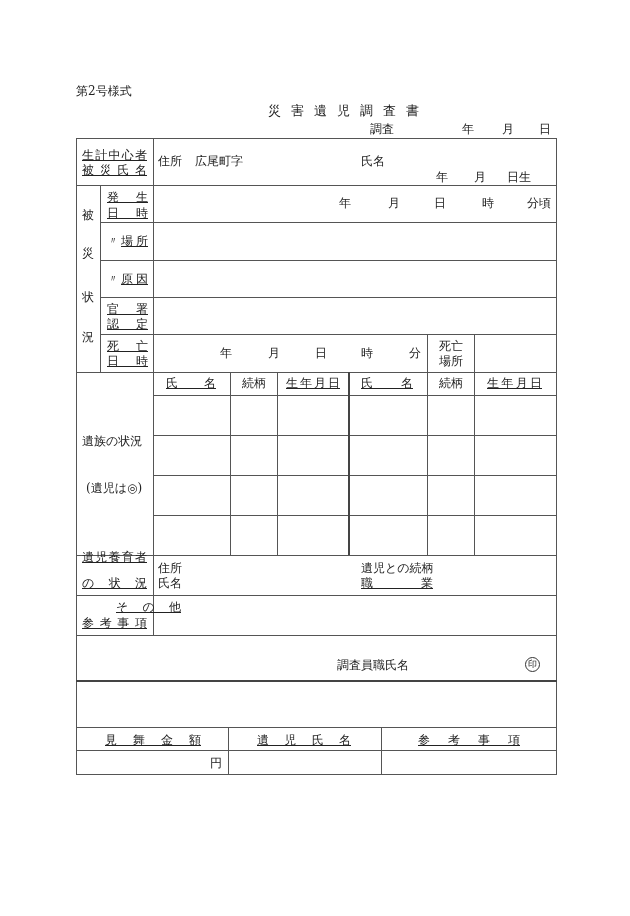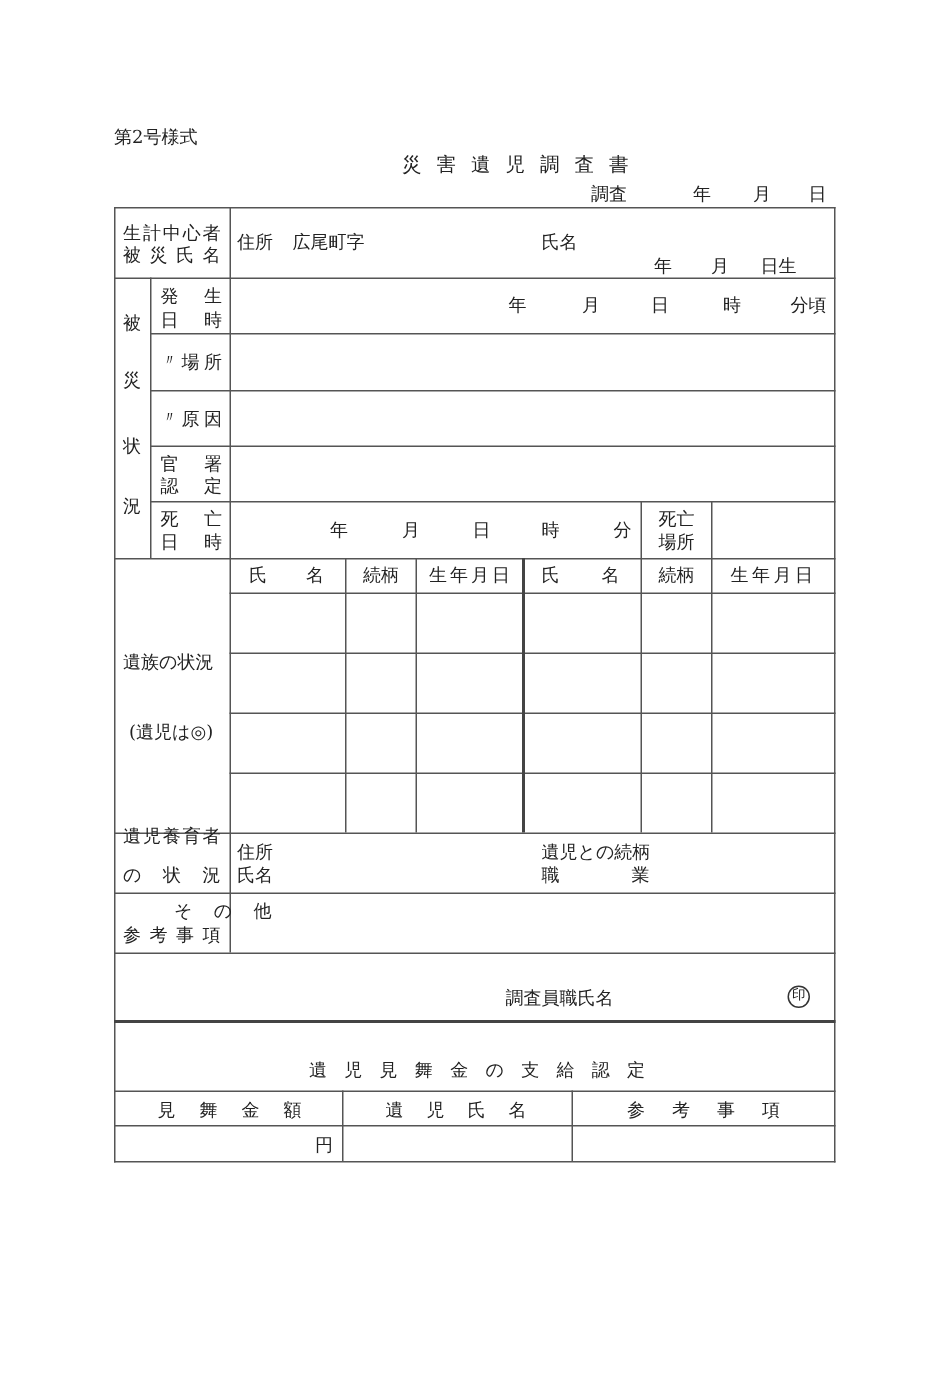--- a/index.html
+++ b/index.html
@@ -4,33 +4,33 @@
 <style>
   html, body { margin: 0; padding: 0; background: #ffffff; }
   body { width: 630px; height: 916px; position: relative; overflow: hidden;
          font-family: "DejaVu Serif", "Liberation Serif", serif; color: #222; font-size: 12px; }
   .page { position: absolute; left: 0; top: 0; width: 520px; height: 916px; background: #fff; }
   .h { position: absolute; height: 1px; background: #555; }
   .v { position: absolute; width: 1px; background: #555; }
   .thick-h { height: 2px; background: #444; }
   .thick-v { width: 2px; background: #444; }
   .t { position: absolute; line-height: 14px; white-space: nowrap; }
-  .j { position: absolute; line-height: 14px; white-space: nowrap; text-align: justify; text-align-last: justify; }
+  .j { position: absolute; line-height: 14px; white-space: nowrap; text-align: justify; text-align-last: justify; text-decoration: underline; }
   .title { font-size: 13px; letter-spacing: 10px; }
   .seal { position: absolute; width: 13px; height: 13px; border: 1px solid #333; border-radius: 50%;
           font-size: 9px; line-height: 13px; text-align: center; }
 </style>
 </head>
 <body>
 
 <div class="page">
 
   <span class="t" style="left:76px; top:84px;">第2号様式</span>
   <span class="t title" style="left:256px; top:104px;margin-left:12px;">災害遺児調査書</span>
-  <span class="t" style="left:394px; top:122px;">調査</span>
+  <span class="t" style="left:370px; top:122px;">調査</span>
   <span class="t" style="left:462px; top:122px;">年</span>
   <span class="t" style="left:502px; top:122px;">月</span>
   <span class="t" style="left:539px; top:122px;">日</span>
 
   <div class="v" style="left:76px; top:138px; height:637px;"></div>
   <div class="v" style="left:556px; top:138px; height:637px;"></div>
 
   <div class="h" style="left:76px; top:138px; width:481px;"></div>
   <div class="h" style="left:76px; top:185px; width:481px;"></div>
   <div class="h" style="left:76px; top:372px; width:481px;"></div>
@@ -151,21 +151,20 @@
   <span class="t" style="left:361px; top:561px;">遺児との続柄</span>
   <span class="j" style="left:361px; top:576px; width:72px;">職業</span>
 
   <span class="j" style="left:82px; top:600px; width:65px;margin-left:34px;">その他</span>
   <span class="j" style="left:82px; top:616px; width:65px;">参考事項</span>
   <div style="position:absolute; left:154px; top:596px; width:402px; height:39px;"></div>
 
   <span class="t" style="left:337px; top:658px;">調査員職氏名</span>
   <span class="seal" style="left:525px; top:657px;">印</span>
 
-  <span class="j" style="left:206px; top:706px; width:224px;">遺児見舞金の支給認定</span>
   <span class="j" style="left:105px; top:733px; width:96px;">見舞金額</span>
   <span class="j" style="left:257px; top:733px; width:94px;">遺児氏名</span>
   <span class="j" style="left:418px; top:733px; width:102px;">参考事項</span>
   <div style="position:absolute; left:77px; top:751px; width:150px; height:23px;"></div>
   <span class="t" style="left:210px; top:756px;">円</span>
   <div style="position:absolute; left:229px; top:751px; width:151px; height:23px;"></div>
   <div style="position:absolute; left:382px; top:751px; width:174px; height:23px;"></div>
 
 </div>
 

